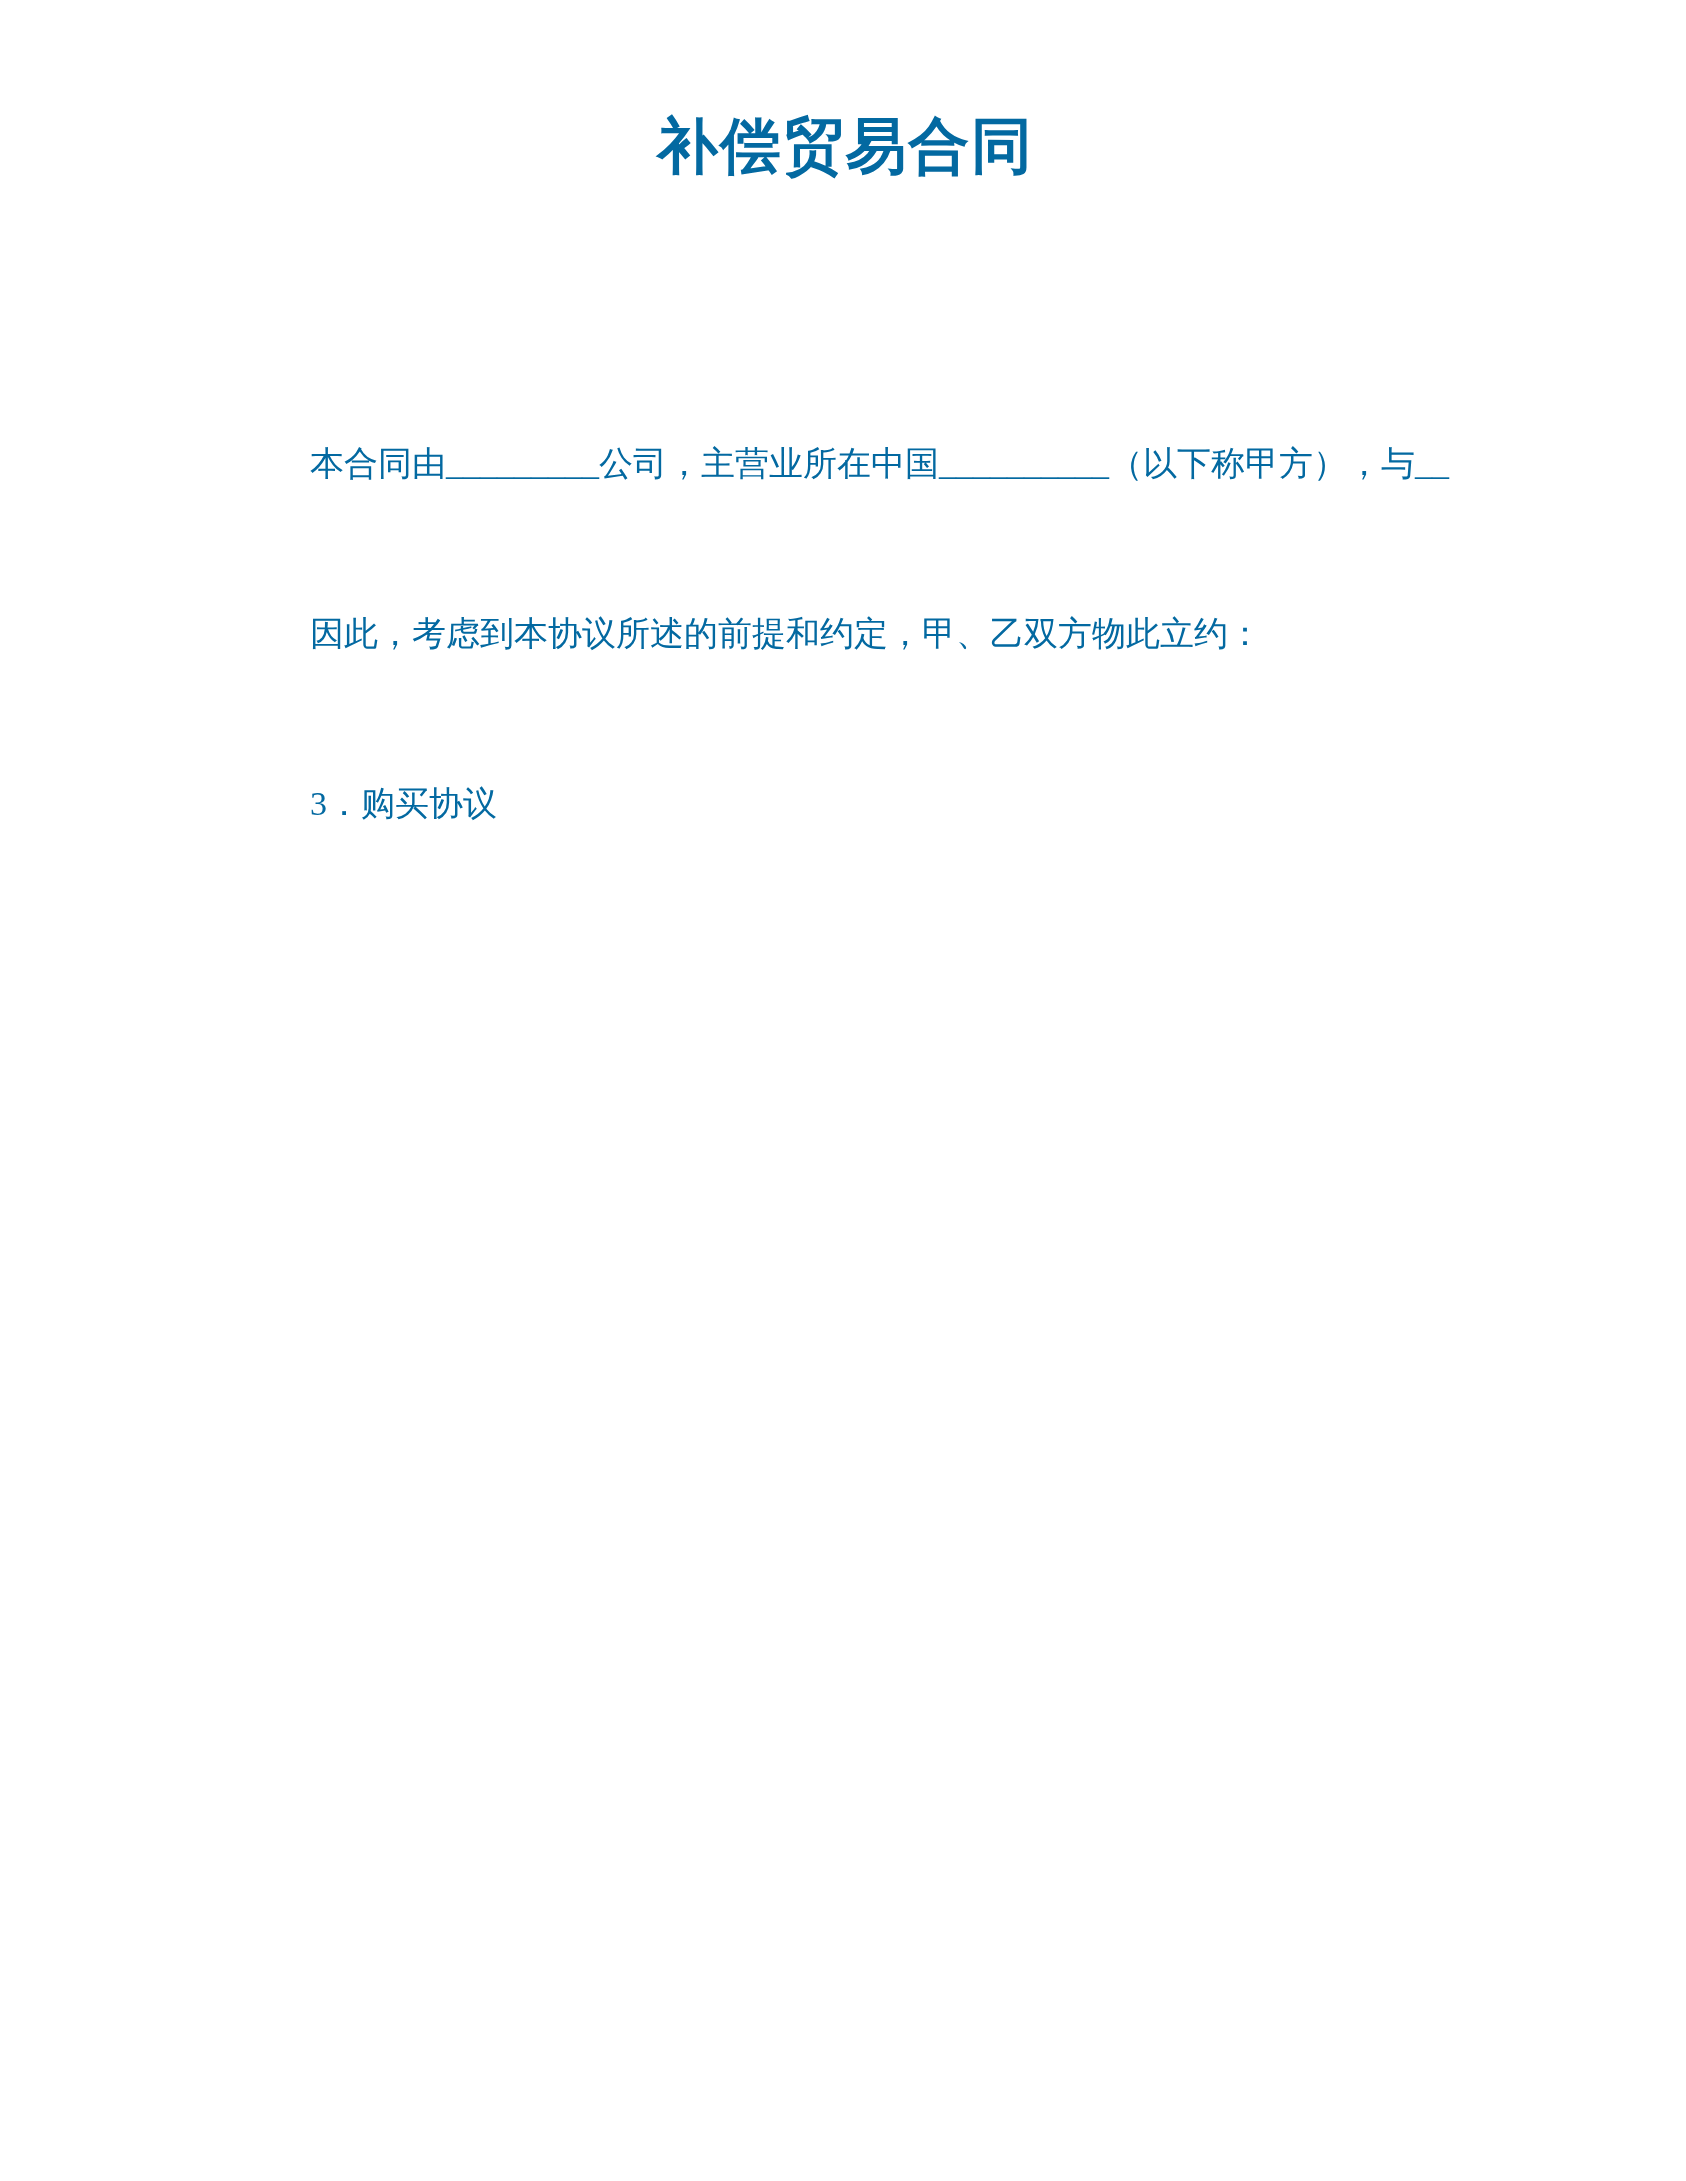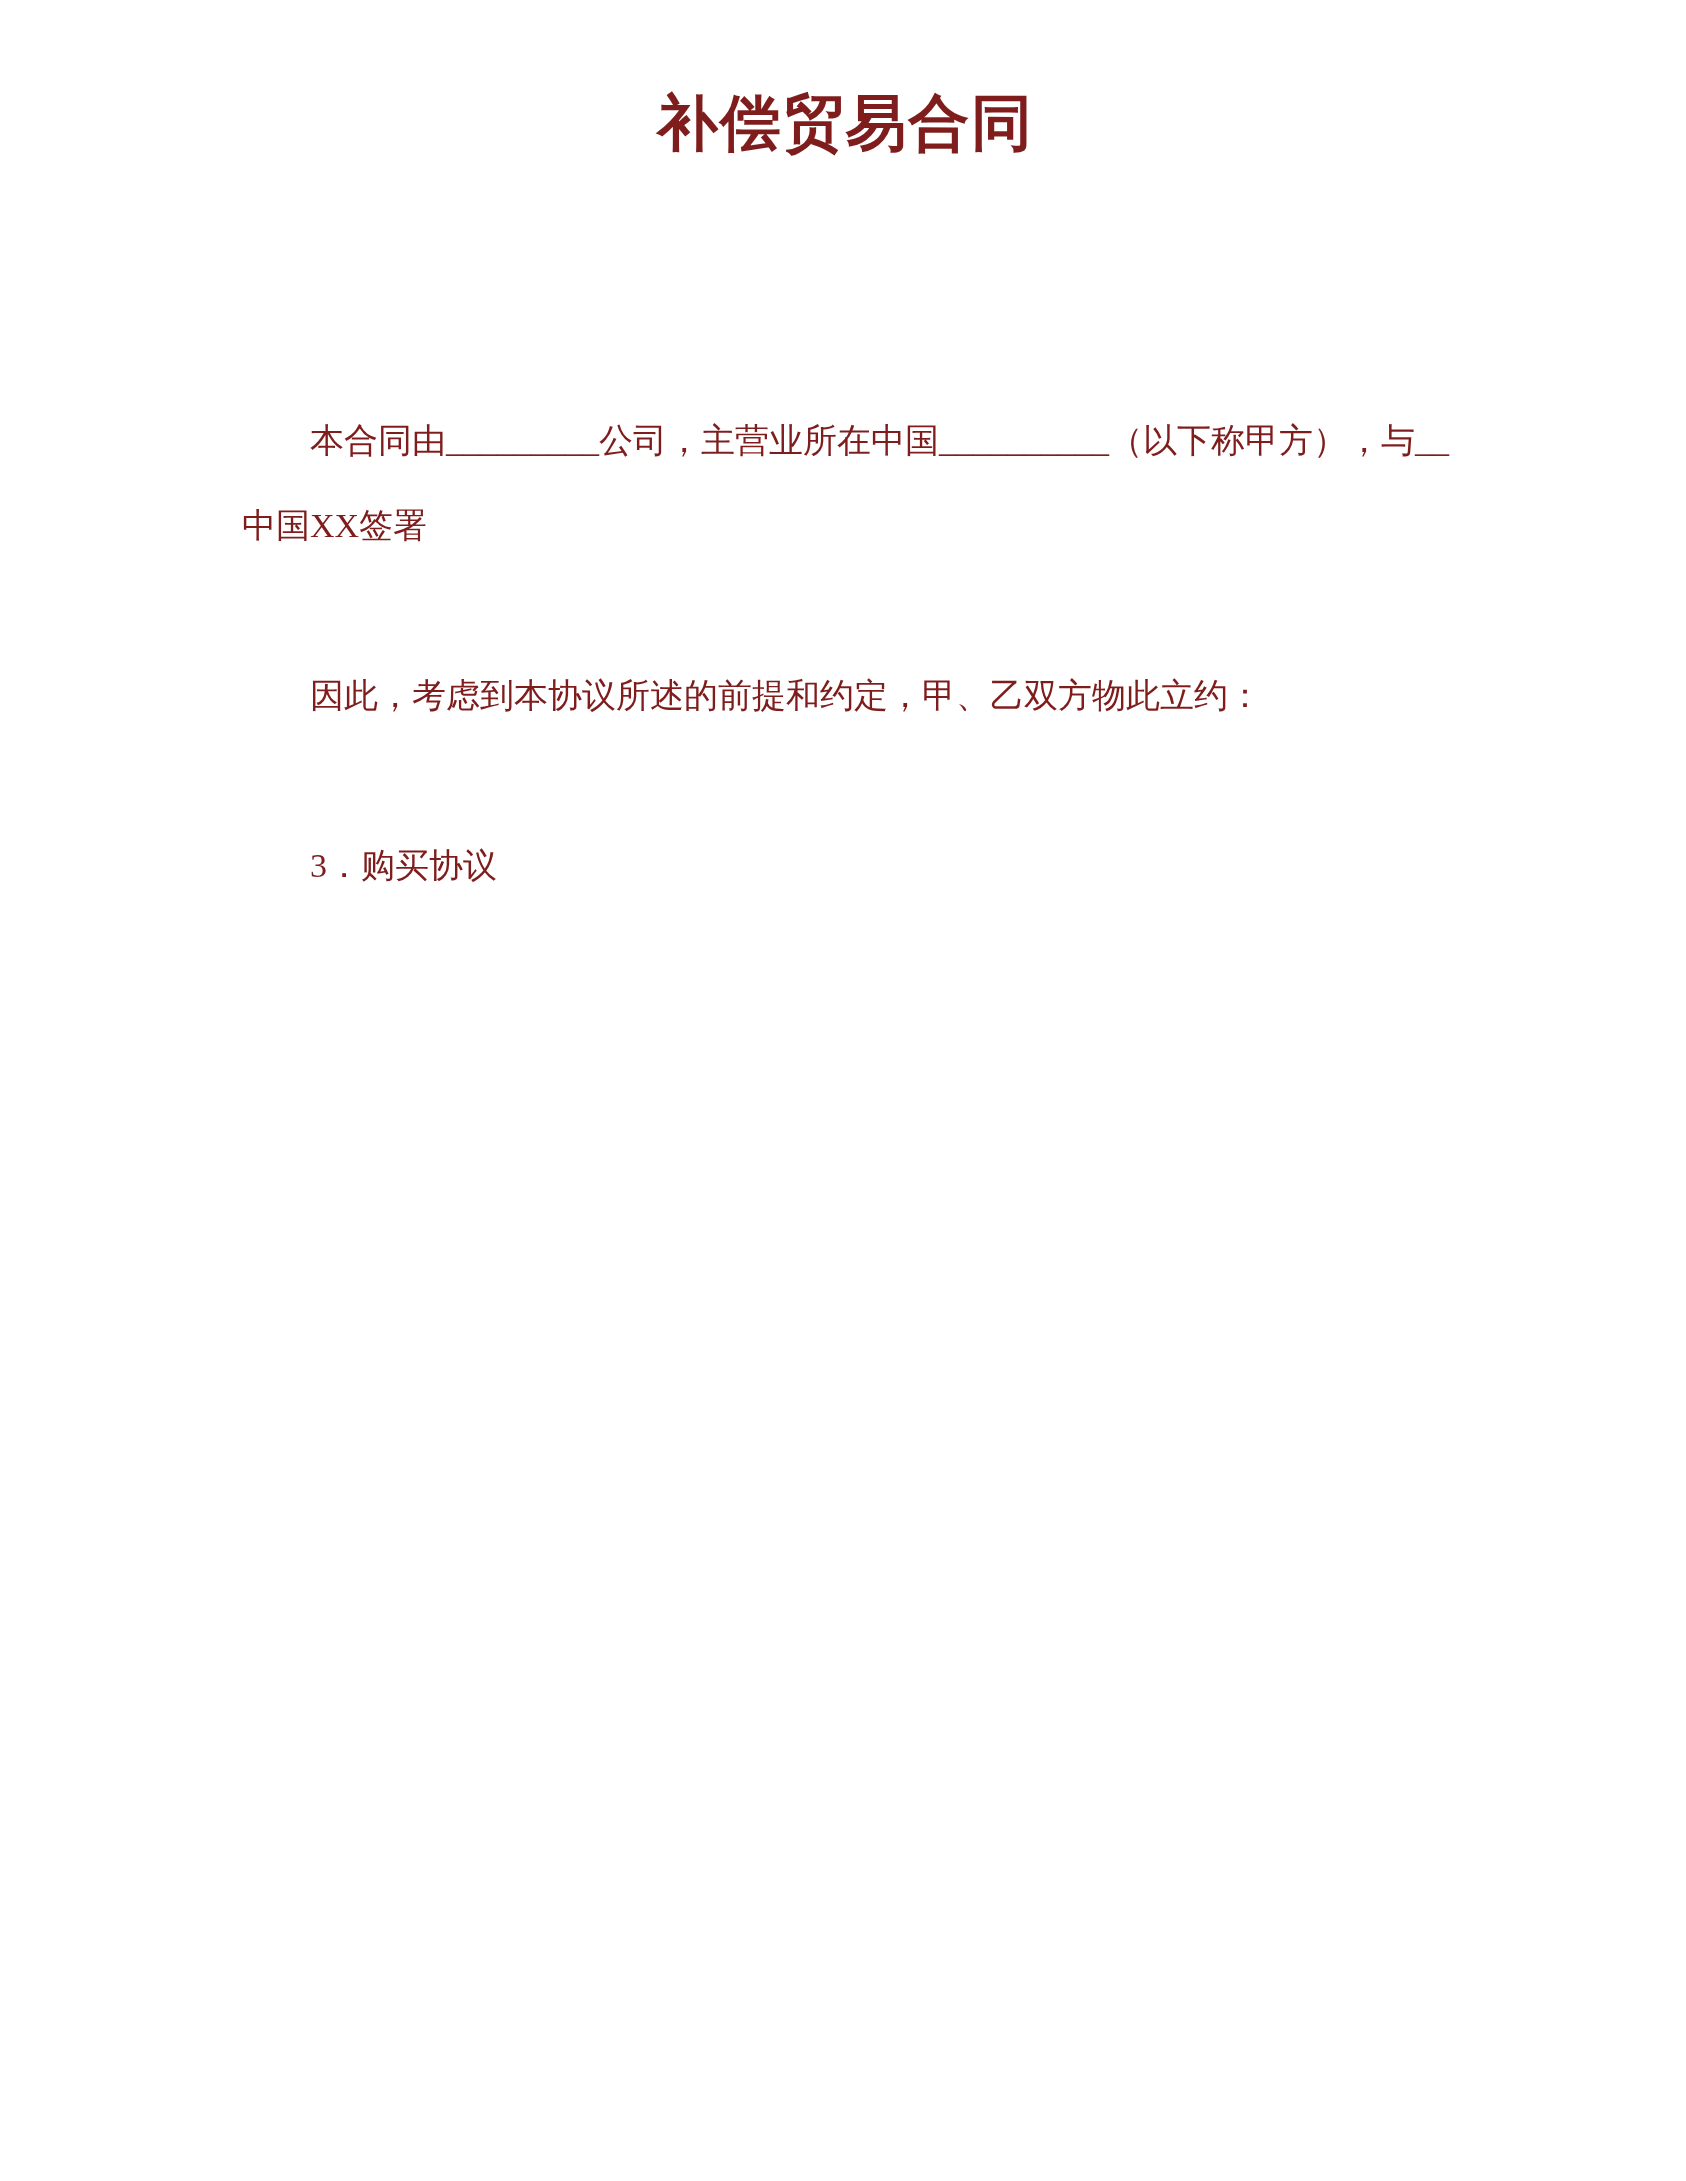--- a/index.html
+++ b/index.html
@@ -6,22 +6,22 @@
     margin: 0;
     padding: 0;
     background: #ffffff;
   }
   .page {
     position: relative;
     width: 1686px;
     height: 2182px;
     background: #ffffff;
     box-sizing: border-box;
-    padding: 83px 237px 0 242px;
-    color: #7f1d1d;
+    padding: 106px 237px 0 242px;
+    color: #0369a1;
     font-family: "Liberation Serif", "DejaVu Serif", serif;
     overflow: hidden;
   }
   .doc-title {
     font-size: 61px;
     line-height: 79px;
     font-weight: bold;
     text-align: center;
     margin: 0 0 236px 0;
     font-family: "DejaVu Sans", "Liberation Sans", sans-serif;
@@ -43,21 +43,20 @@
 </style>
 </head>
 <body>
 
 <div class="page">
 
   <h1 class="doc-title">补偿贸易合同</h1>
 
   <p class="para">
     <span class="line indent">本合同由_________公司，主营业所在中国__________（以下称甲方），与__</span>
-    <span class="line">中国XX签署</span>
   </p>
 
 
 
 
 
   <p class="para">
     <span class="line indent">因此，考虑到本协议所述的前提和约定，甲、乙双方物此立约：</span>
   </p>
 

